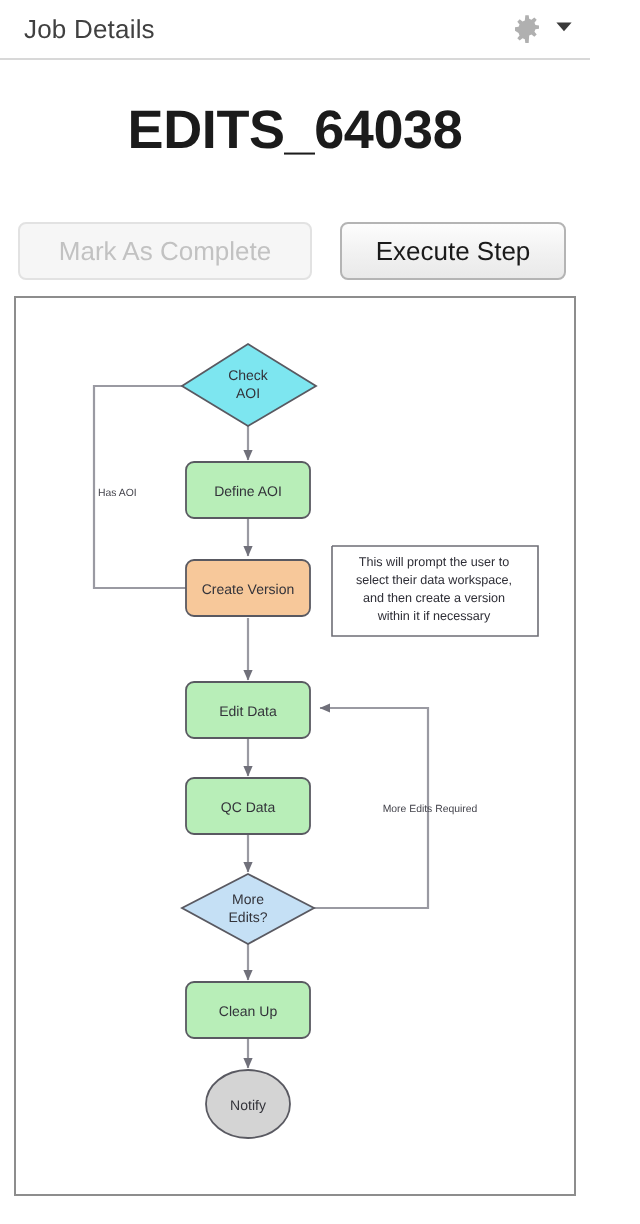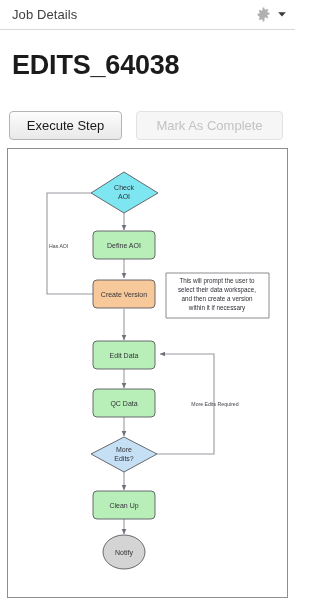--- a/index.html
+++ b/index.html
@@ -41,22 +41,23 @@
     display: flex;
     align-items: center;
     gap: 6px;
   }
   .gear-icon svg { display: block; }
   .caret-icon { display: block; }
 
   
   .page-title {
     position: absolute;
-    left: 12px; top: 50px;
+    left: 0; top: 50px;
     width: 295px;
+    text-align: center;
     font-size: 27px;
     font-weight: bold;
     color: #1b1b1b;
     letter-spacing: -0.2px;
   }
 
   
   .button-bar {
     position: absolute;
     left: 9px;
@@ -137,22 +138,22 @@
       <svg width="10" height="10" viewBox="0 0 10 10" aria-hidden="true">
         <path fill="#3a3a3a" d="M1.2 3.3h7.6L5 7.6z"></path>
       </svg>
     </span>
   </div>
 </div>
 
 <div class="page-title">EDITS_64038</div>
 
 <div class="button-bar">
+  <div class="btn btn-disabled">Mark As Complete</div>
   <div class="btn btn-primary">Execute Step</div>
-  <div class="btn btn-disabled">Mark As Complete</div>
 </div>
 
 <div class="panel">
   <svg class="diagram-svg" width="279" height="448" viewBox="0 0 279 448">
     <defs>
       <marker id="arrow" markerWidth="6" markerHeight="6" refX="5.2" refY="3" orient="auto" markerUnits="userSpaceOnUse">
         <path d="M0,0.6 L5.4,3 L0,5.4 z" fill="#70707a"></path>
       </marker>
     </defs>
 

